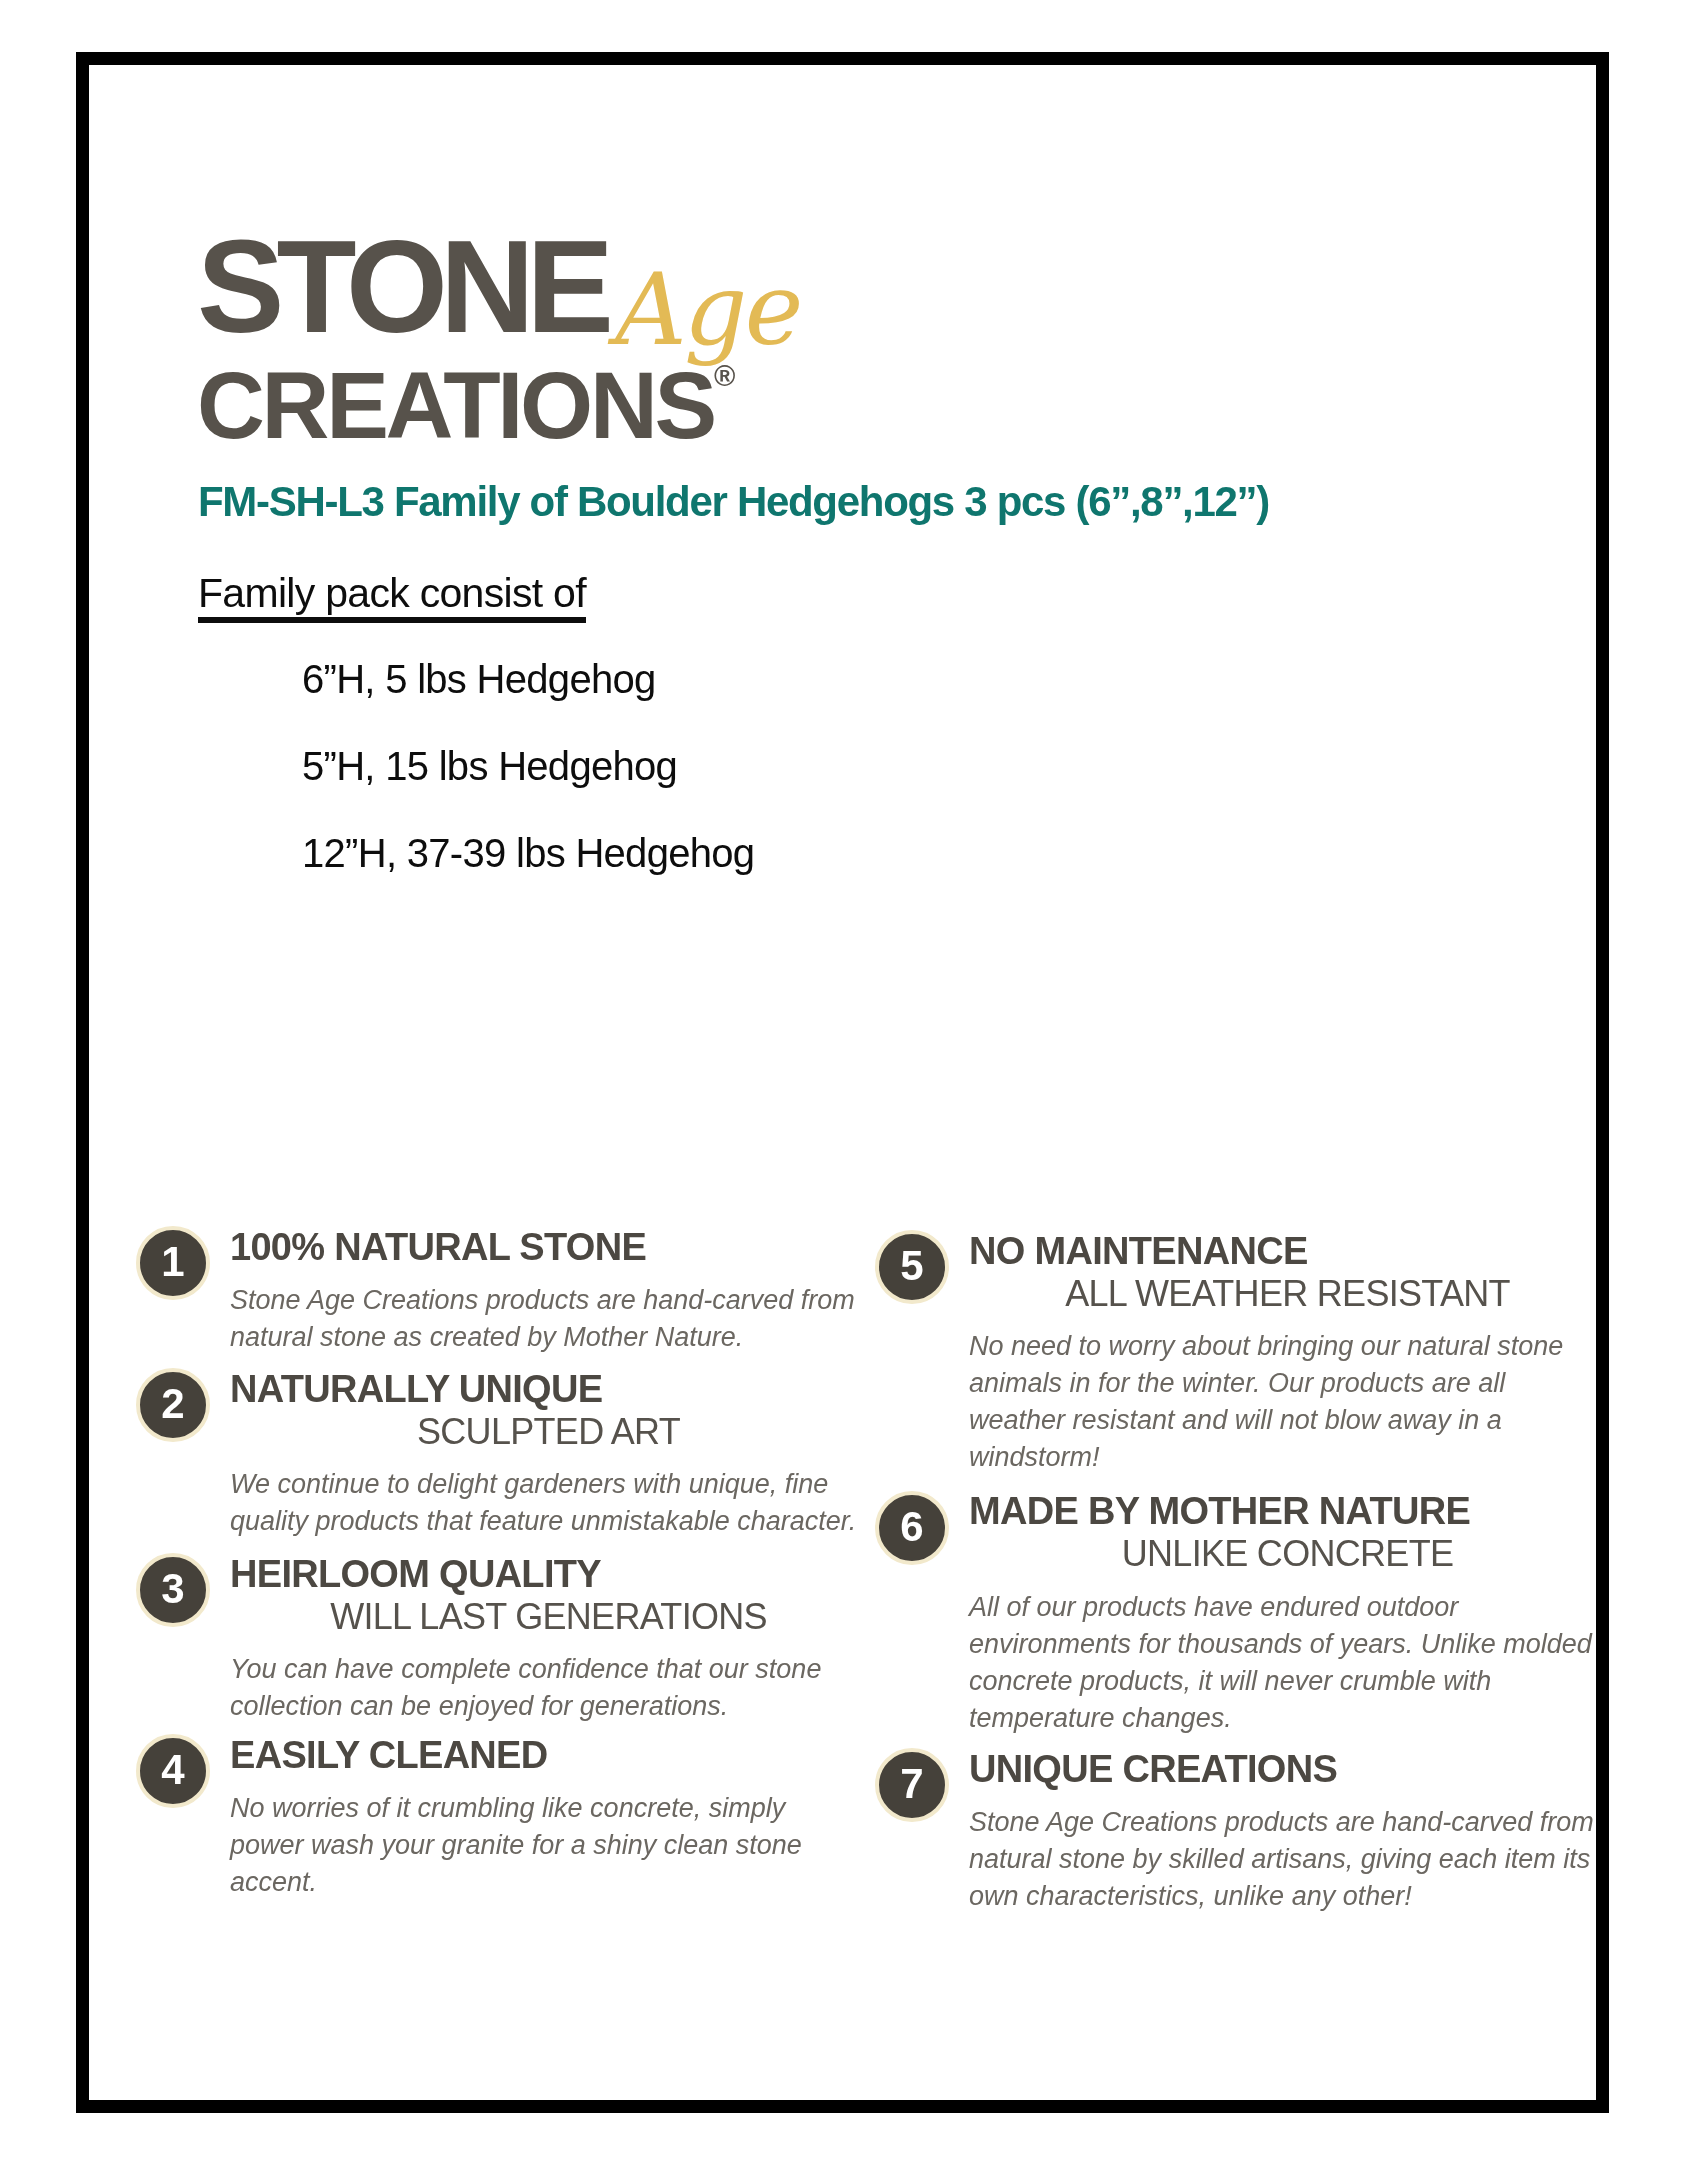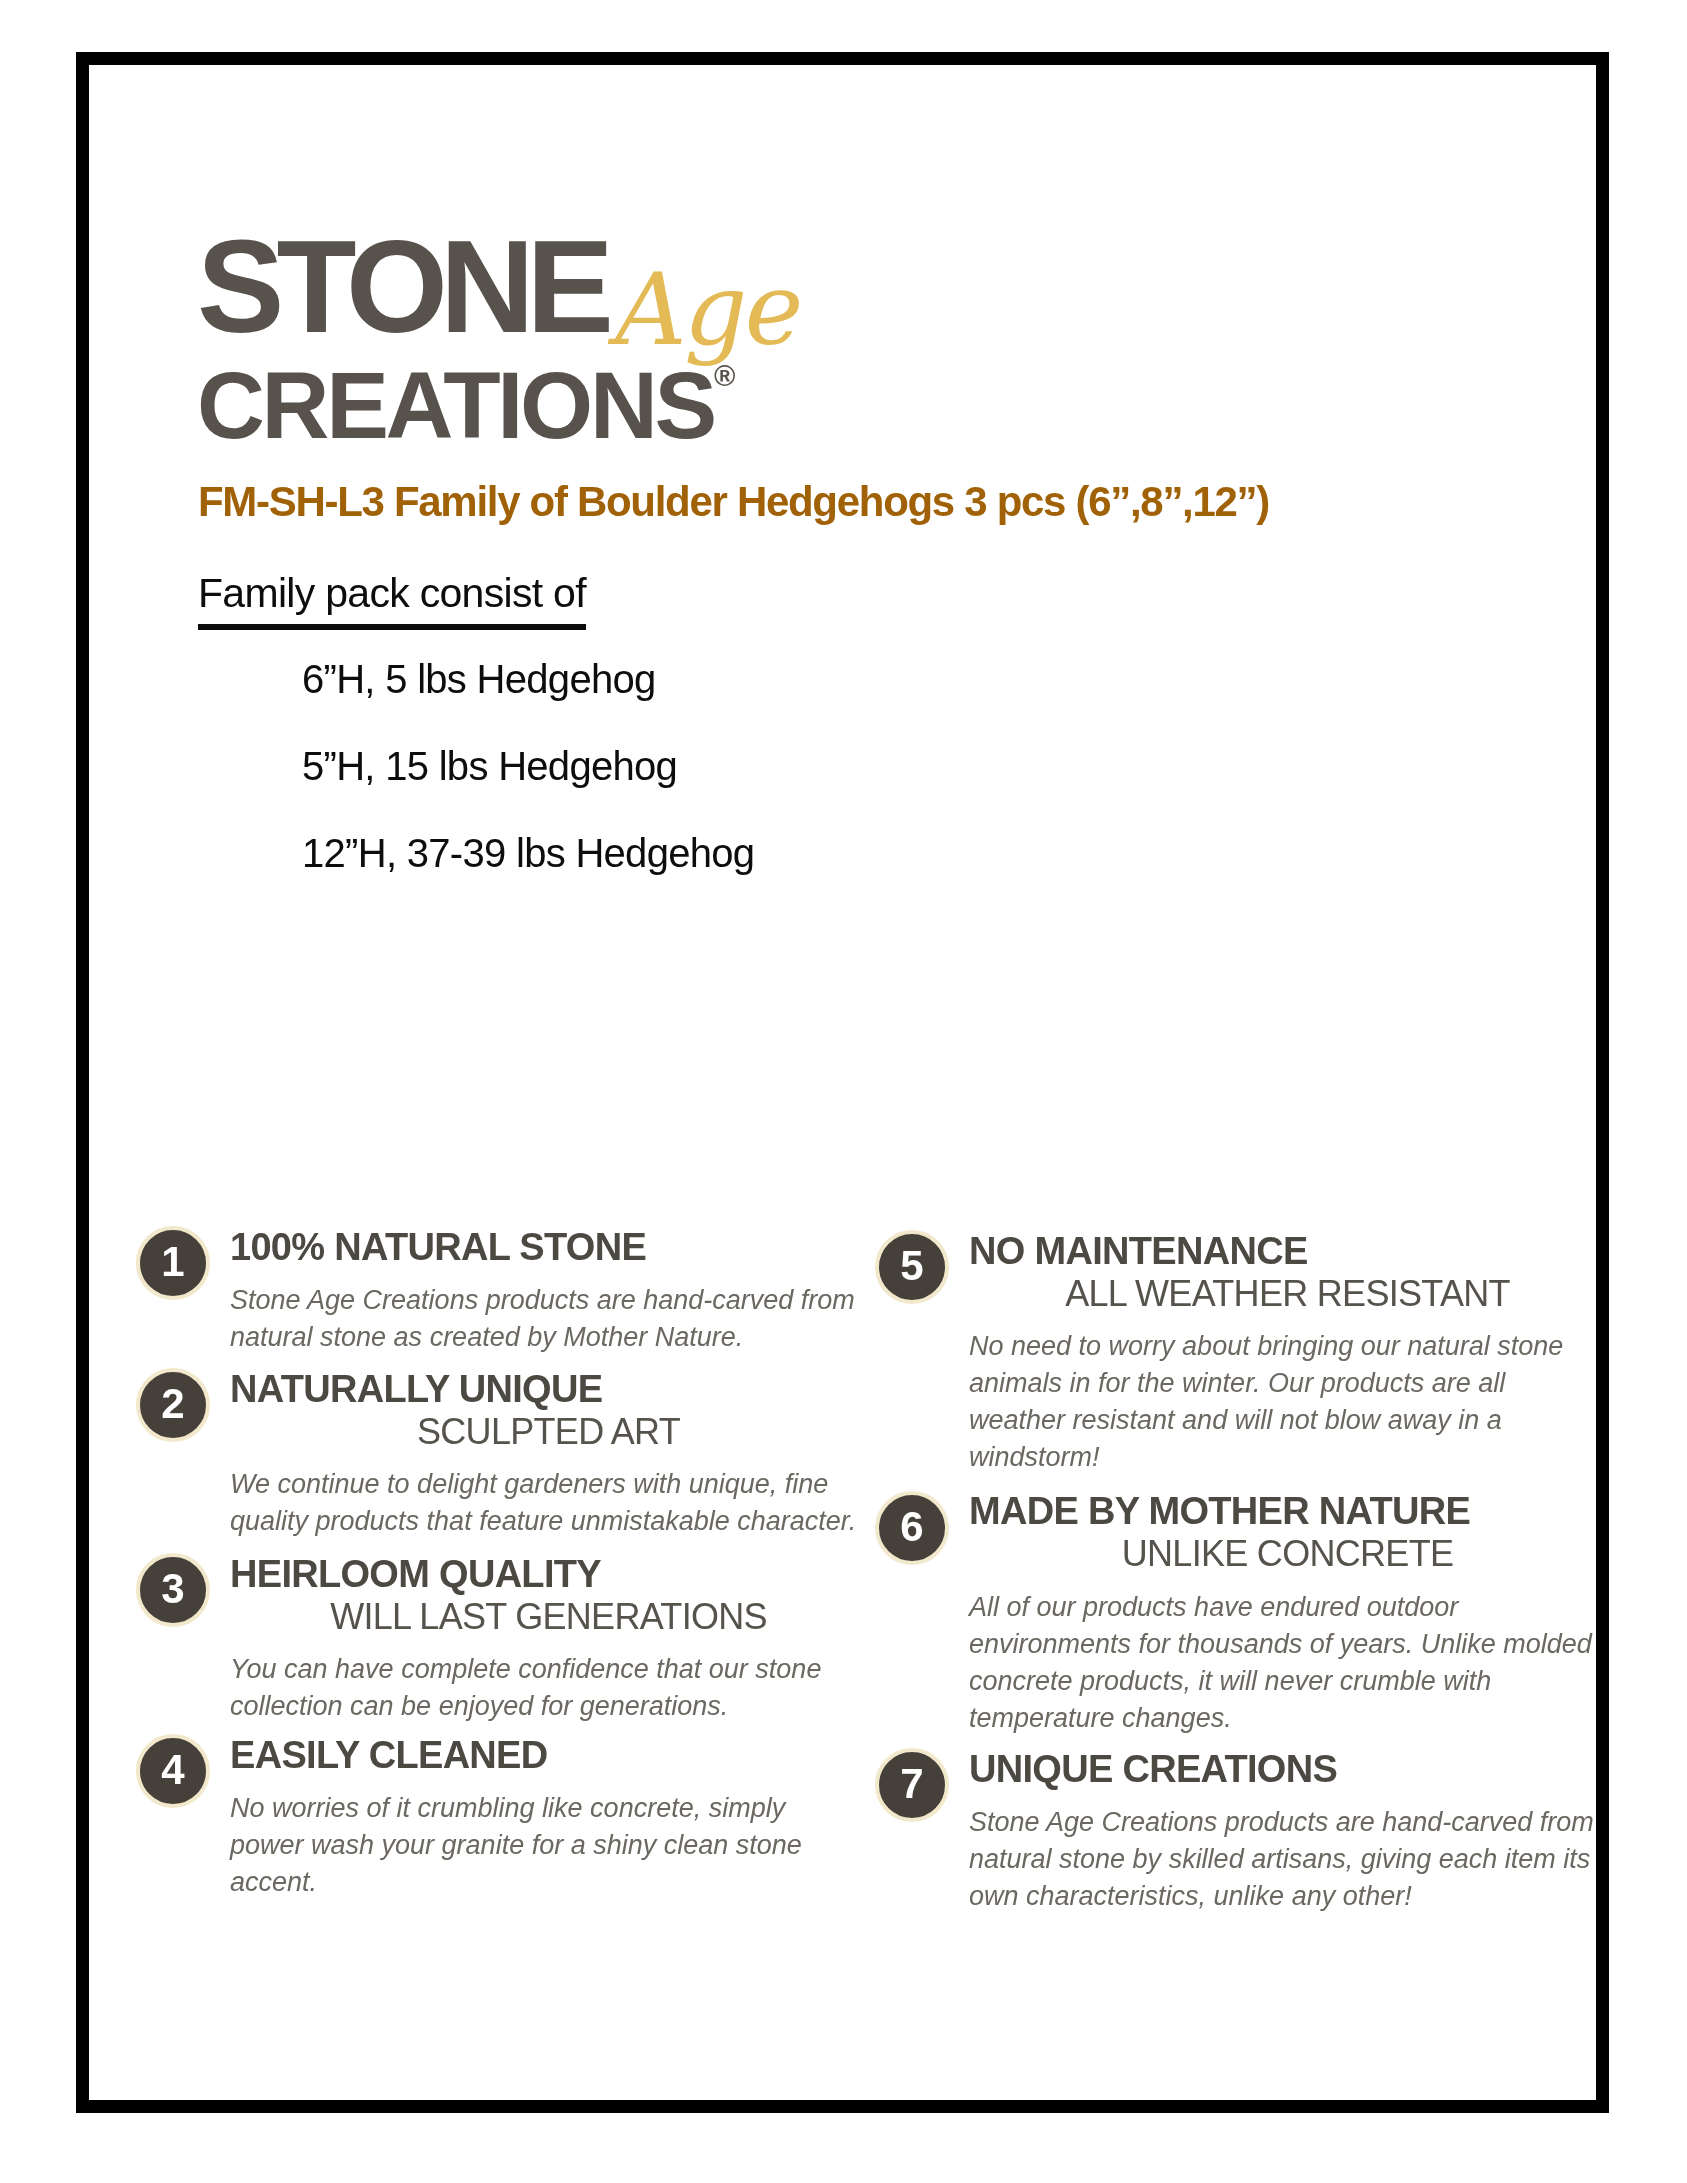--- a/index.html
+++ b/index.html
@@ -49,33 +49,33 @@
   .logo-reg {
     font-size: 29px; font-weight: bold;
     vertical-align: 52px;
     letter-spacing: 0;
   }
   
   .title {
     position: absolute; left: 198px; top: 478px;
     font-size: 42px; font-weight: bold;
     letter-spacing: -1.3px;
-    color: #a16207;
+    color: #0f766e;
     white-space: nowrap;
   }
   .pack-heading {
     position: absolute; left: 198px; top: 570px;
     font-size: 41px;
     letter-spacing: -0.7px;
     color: #0d0d0d;
   }
   .pack-heading span {
     display: inline-block;
     border-bottom: 6px solid #0d0d0d;
-    padding-bottom: 7px;
+    padding-bottom: 0;
   }
   .pack-list {
     position: absolute; left: 302px; top: 636px;
     font-size: 40px;
     letter-spacing: -0.7px;
     color: #0d0d0d;
   }
   .pack-list .item { line-height: 87px; white-space: nowrap; }
   
   .col { position: absolute; width: 731px; }

